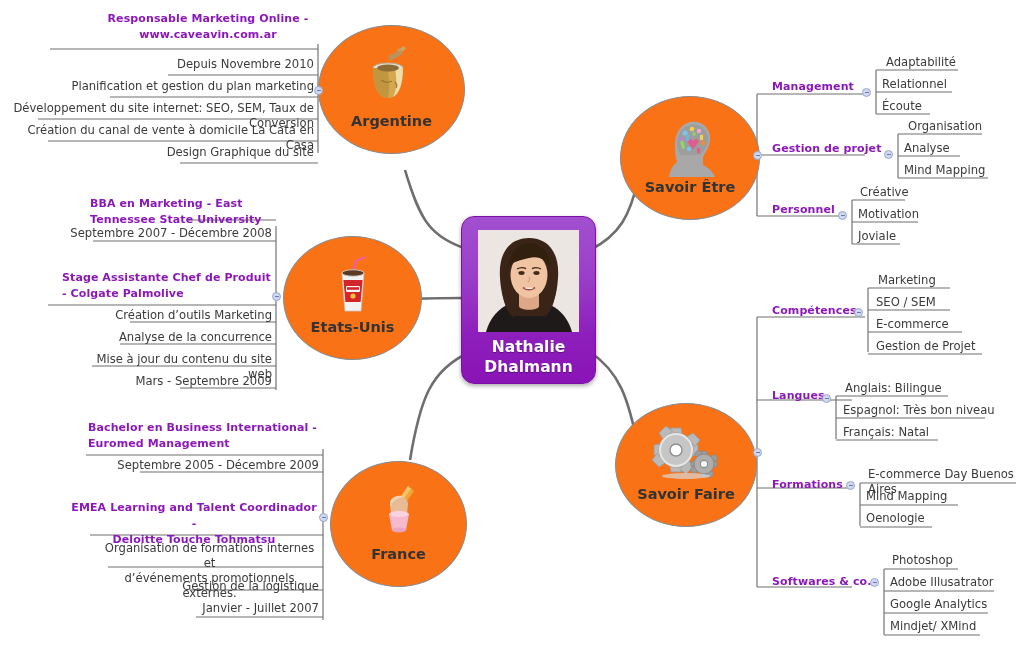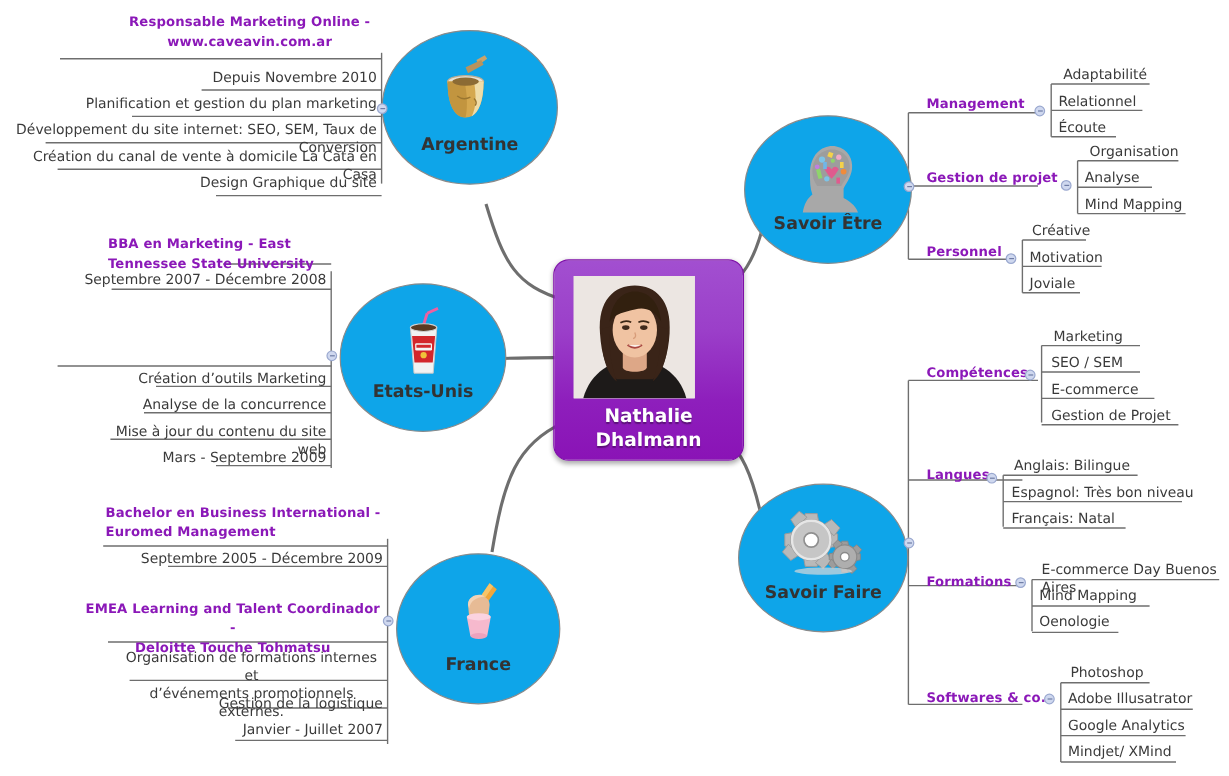--- a/index.html
+++ b/index.html
@@ -23,36 +23,35 @@
   .leaf.r{text-align:right;}
   .leaf.l{text-align:left;}
 
   
   #center-node{
     position:absolute;left:461px;top:216px;width:133px;height:166px;
     border-radius:13px;
     background:linear-gradient(180deg,#a24fd0 0%,#9b3fc9 35%,#8e1fbc 70%,#8a13b6 100%);
     box-shadow:0 2px 4px rgba(0,0,0,.33);
     border:1px solid #7d0fa6;
-    padding-left:24px;
   }
   #center-photo{
     position:absolute;left:16px;top:13px;width:101px;height:102px;
     background:#efe9e4;overflow:hidden;
   }
   #center-name{
     position:absolute;left:0;right:0;top:120px;text-align:center;
     color:#ffffff;font-weight:bold;font-size:15.5px;line-height:20px;
     text-shadow:0 1px 1px rgba(0,0,0,.35);
   }
 
   
   .circle-node{
     position:absolute;border:1.6px solid #8a8a8a;border-radius:50%;
-    background:#0ea5e9;
+    background:#f97316;
   }
   .circle-label{
     position:absolute;left:0;right:0;bottom:24px;text-align:center;
     font-weight:bold;font-size:14.5px;color:#333;
   }
   .circle-art{position:absolute;left:0;right:0;top:18px;height:66px;}
 
   
   .dot{
     position:absolute;width:9px;height:9px;border-radius:50%;
@@ -304,20 +303,22 @@
   <div class="leaf r" style="left:118px;top:57px;width:196px;">Depuis Novembre 2010</div>
   <div class="leaf r" style="left:60px;top:79px;width:254px;">Planification et gestion du plan marketing</div>
   <div class="leaf r" style="left:6px;top:101px;width:308px;">Développement du site internet: SEO, SEM, Taux de Conversion</div>
   <div class="leaf r" style="left:16px;top:123px;width:298px;">Création du canal de vente à domicile La Cata en Casa</div>
   <div class="leaf r" style="left:130px;top:145px;width:184px;">Design Graphique du site</div>
 
   <div class="branch-title" style="left:90px;top:183px;width:186px;text-align:left;margin-top:13px;">BBA en Marketing - East
 Tennessee State University</div>
   <div class="leaf r" style="left:60px;top:226px;width:212px;">Septembre 2007 - Décembre 2008</div>
 
+  <div class="branch-title" style="left:62px;top:270px;width:214px;text-align:left;">Stage Assistante Chef de Produit
+-  Colgate Palmolive</div>
   <div class="leaf r" style="left:90px;top:308px;width:182px;">Création d’outils Marketing</div>
   <div class="leaf r" style="left:90px;top:330px;width:182px;">Analyse de la concurrence</div>
   <div class="leaf r" style="left:70px;top:352px;width:202px;">Mise à jour du contenu du site web</div>
   <div class="leaf r" style="left:120px;top:374px;width:152px;">Mars - Septembre 2009</div>
 
   <div class="branch-title" style="left:88px;top:420px;width:232px;text-align:left;">Bachelor en Business International -
 Euromed Management</div>
   <div class="leaf r" style="left:110px;top:458px;width:209px;">Septembre 2005 - Décembre 2009</div>
 
   <div class="branch-title" style="left:68px;top:500px;width:252px;text-align:center;">EMEA Learning and Talent Coordinador -

